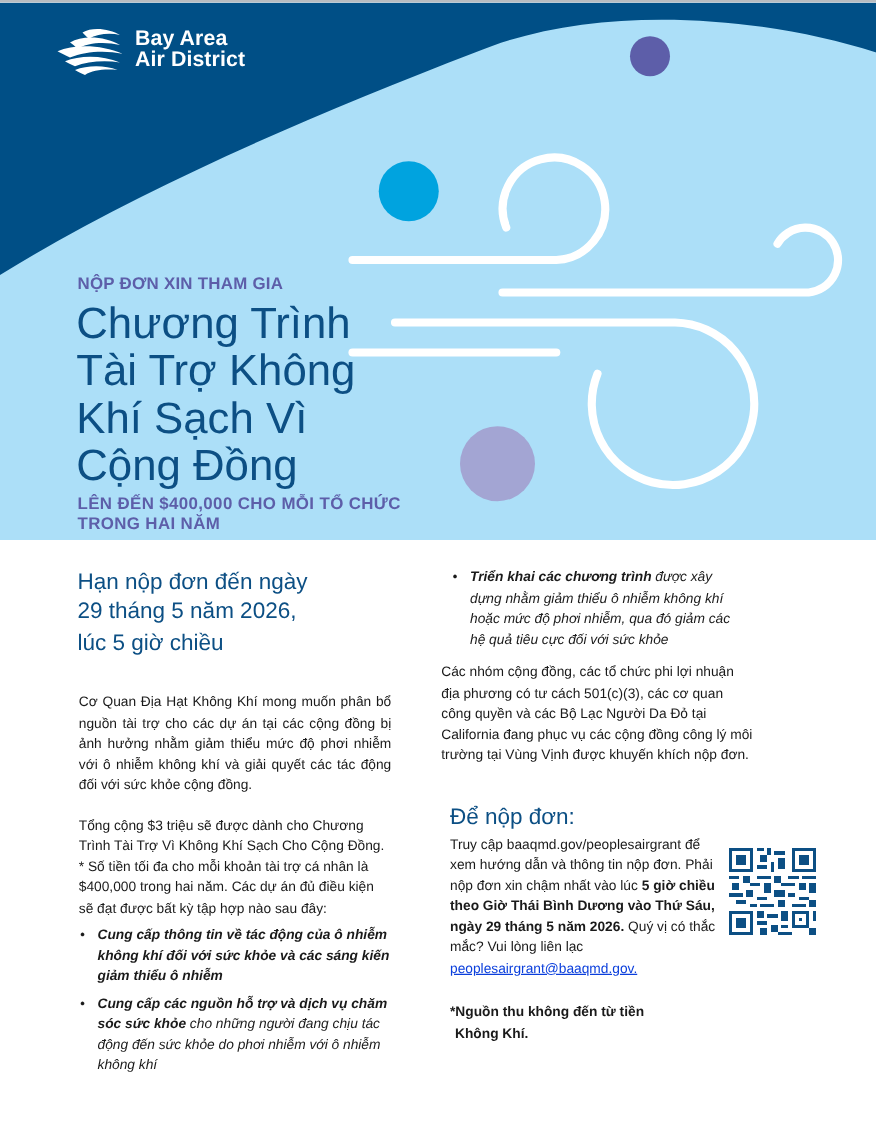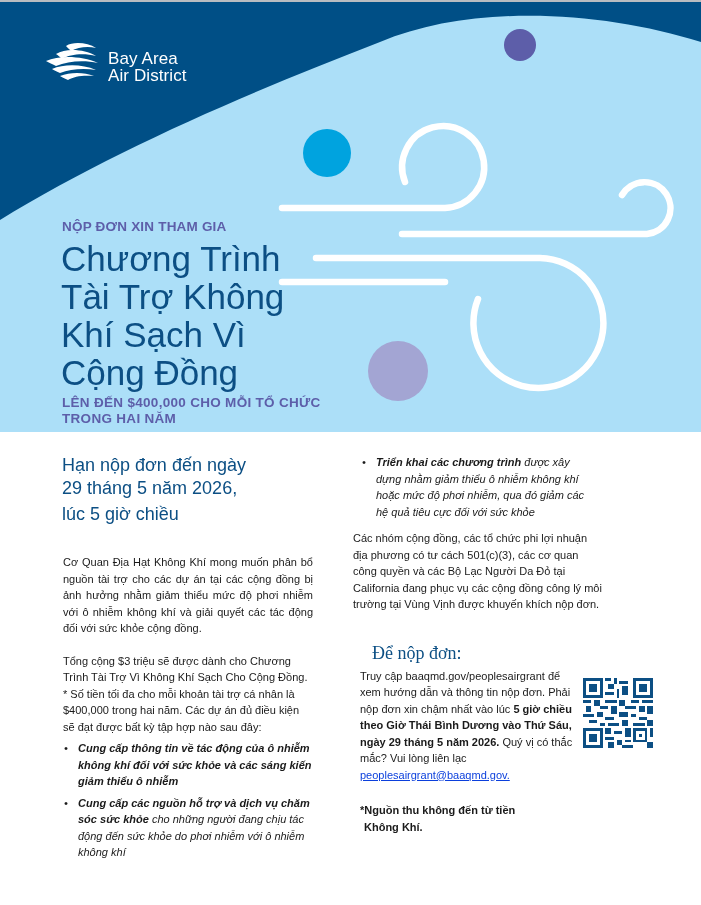--- a/index.html
+++ b/index.html
@@ -5,38 +5,38 @@
   html, body { margin: 0; padding: 0; }
   body {
     width: 701px; height: 905px; overflow: hidden; position: relative;
     background: #ffffff;
     font-family: "Liberation Sans", sans-serif;
     color: #1a1a1a;
   }
   .topline { position: absolute; left: 0; top: 0; width: 701px; height: 2px; background: #b8bcc0; }
   .hero { position: absolute; left: 0; top: 2px; width: 701px; height: 430px; overflow: hidden; }
   .hero svg.bg { position: absolute; left: 0; top: 0; }
-  .logo { position: absolute; left: 44px; top: 40px; display: flex; align-items: flex-end; }
+  .logo { position: absolute; left: 44px; top: 20px; display: flex; align-items: flex-start; font-weight: bold; }
   .logo-mark { width: 58px; height: 42px; }
   .logo-text { color: #ffffff; font-size: 17px; line-height: 17px; margin-left: 6px; letter-spacing: 0.1px; }
   .kicker { position: absolute; left: 62px; top: 219px; color: #5d5ea9; font-weight: bold; font-size: 13.5px; letter-spacing: 0.2px; }
   .title { position: absolute; left: 61px; top: 240px; width: 300px; color: #0c4f84; font-size: 35px; line-height: 38px; }
   .subtitle { position: absolute; left: 62px; top: 395px; width: 260px; color: #5d5ea9; font-weight: bold; font-size: 13.5px; line-height: 16px; letter-spacing: 0.3px; }
 
   .col-left { position: absolute; left: 62px; top: 454px; width: 252px; }
   .col-right { position: absolute; left: 352px; top: 454px; width: 240px; }
   .deadline { color: #0c4f84; font-size: 18px; line-height: 23px; margin: 0; }
   .deadline div:last-child { margin-top: 3px; }
   p.body { font-size: 11px; line-height: 16.5px; margin: 1px; }
   .justify { text-align: justify; }
   ul.bullets { list-style: none; margin: 0; padding: 0; font-style: italic; }
   ul.bullets li { position: relative; padding-left: 16px; font-size: 11px; line-height: 16.5px; margin-bottom: 5px; }
   ul.bullets li::before { content: "•"; position: absolute; left: 2px; top: 0; font-size: 11px; }
   .b { font-weight: bold; }
-  .apply-h { color: #0c4f84; font-size: 18px; margin: 0 0 4px 20px; font-family: Liberation Serif, serif; }
+  .apply-h { color: #0c4f84; font-size: 18px; margin: 0 0 4px 8px; }
   .apply-text { font-size: 11px; line-height: 16.5px; margin-left: 8px; width: 215px; }
   .apply-text a { color: #0b3fdc; text-decoration: underline; }
   .qr { position: absolute; left: 583px; top: 678px; width: 70px; height: 70px; }
   .footnote { position: absolute; left: 360px; top: 802px; font-weight: bold; font-size: 11px; line-height: 17px; width: 200px; }
   .footnote .ind { padding-left: 4px; }
 </style>
 </head>
 <body>
 
 <div class="topline"></div>

